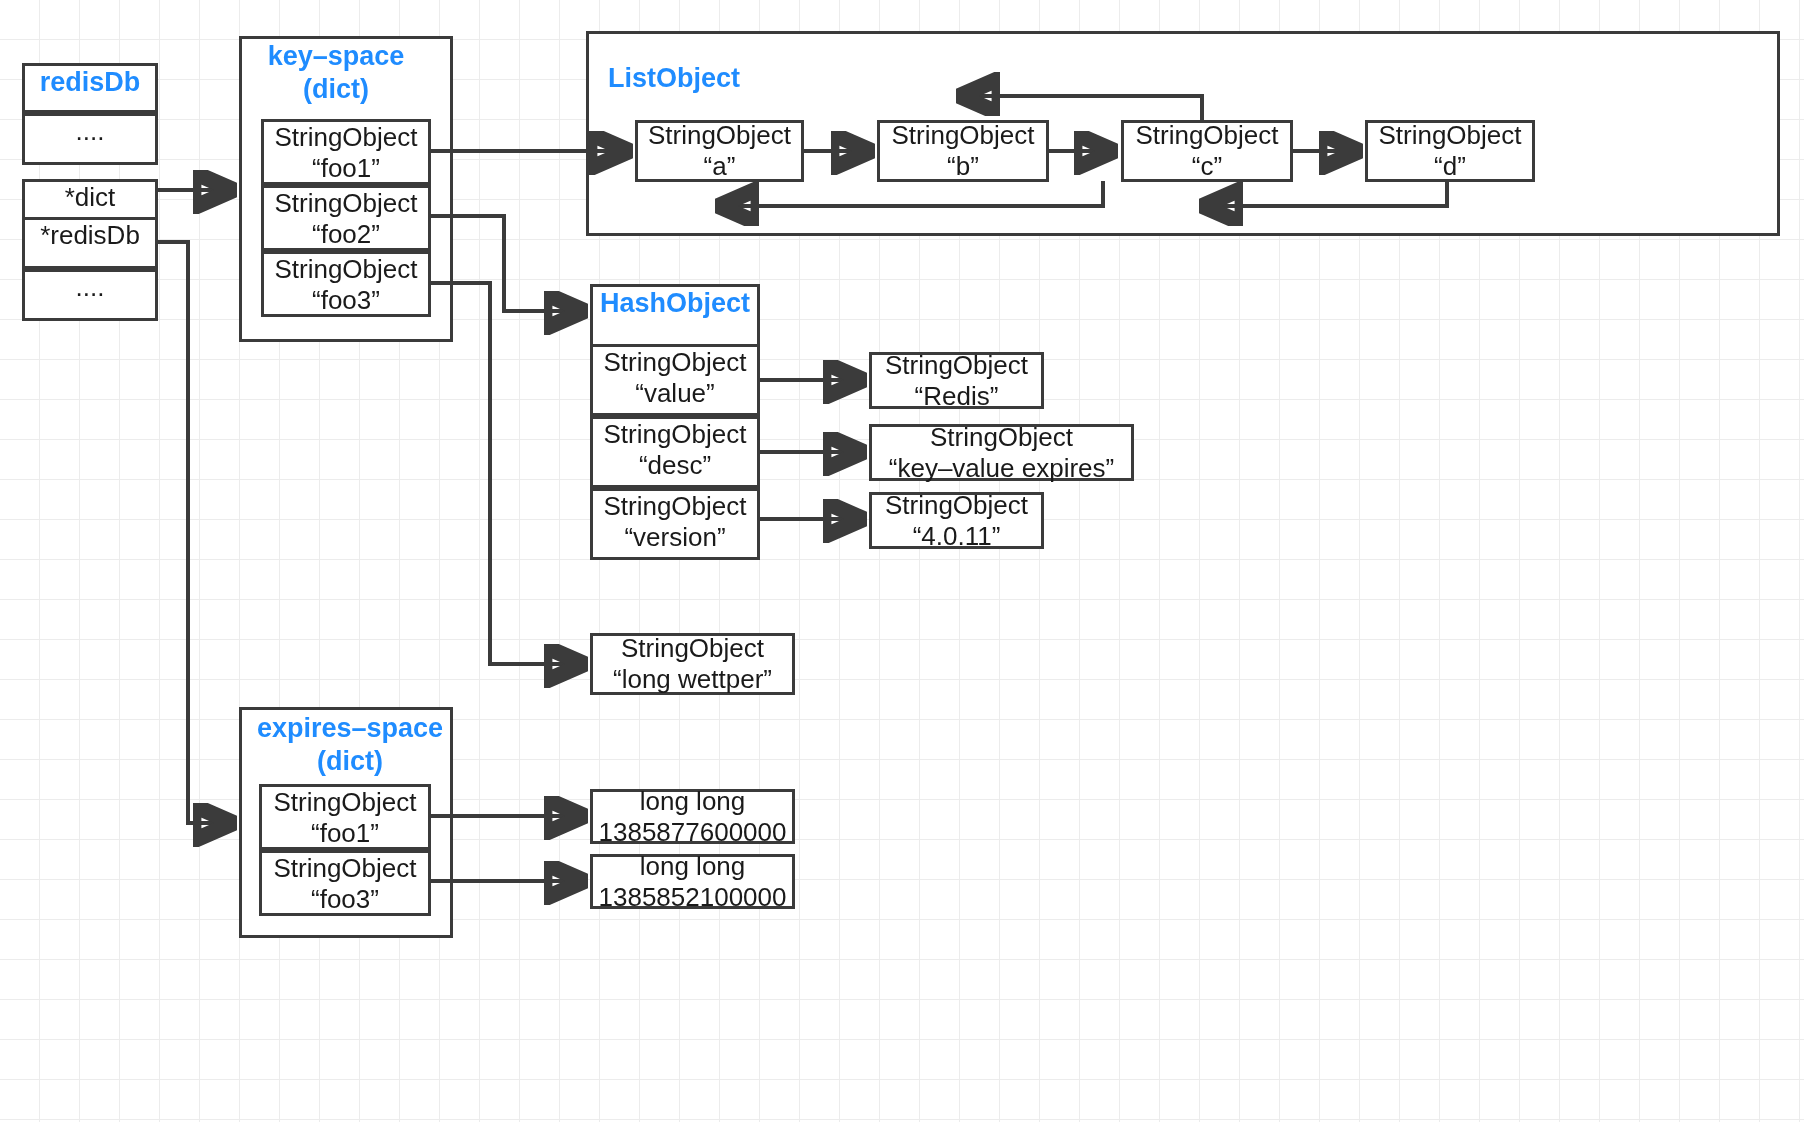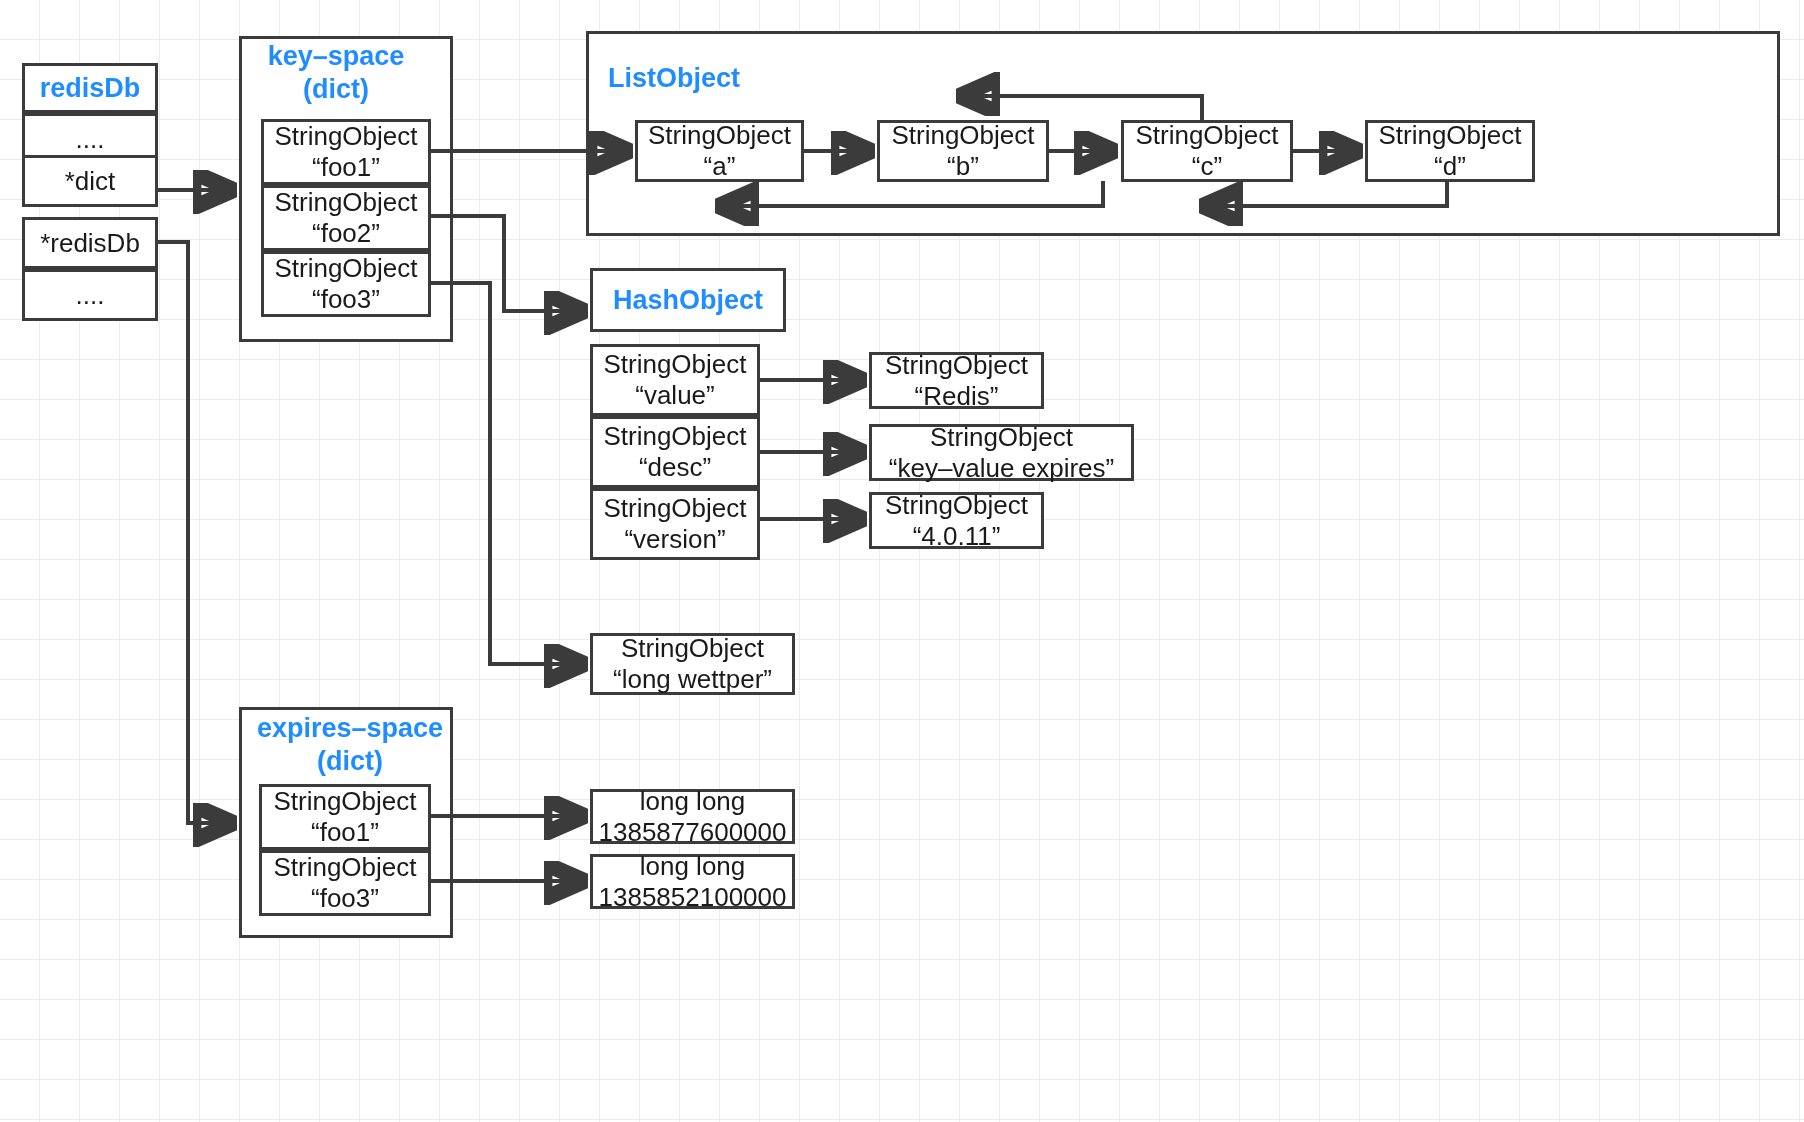--- a/index.html
+++ b/index.html
@@ -51,21 +51,20 @@
     z-index:4;
   }
   .cell{
     position:absolute;
     box-sizing:border-box;
     border:3px solid #3b3b3b;
     background:#ffffff;
     display:flex;
     flex-direction:column;
     align-items:center;
-    justify-content:center;
     color:#1a1a1a;
     font-size:26px;
     line-height:1.18;
     text-align:center;
     white-space:nowrap;
     z-index:3;
   }
   .cell .l1,.box .l1{display:block;}
   .cell .l2,.box .l2{display:block;}
   svg.links{position:absolute;left:0;top:0;width:1804px;height:1122px;z-index:2;overflow:visible;}
@@ -108,21 +107,21 @@
     <path d="M430,816 L582,816" marker-end="url(#ah)"></path>
     <path d="M430,881 L582,881" marker-end="url(#ah)"></path>
   </svg>
 
   <div class="cell" style="left:22px;top:63px;width:136px;height:50px;">
     <span class="title" style="position:static;font-size:27px;">redisDb</span>
   </div>
   <div class="cell" style="left:22px;top:113px;width:136px;height:52px;">
     <span class="l1">....</span>
   </div>
-  <div class="cell" style="left:22px;top:155px;width:136px;height:52px;">
+  <div class="cell" style="left:22px;top:179px;width:136px;height:52px;">
     <span class="l1">*dict</span>
   </div>
   <div class="cell" style="left:22px;top:217px;width:136px;height:52px;">
     <span class="l1">*redisDb</span>
   </div>
   <div class="cell" style="left:22px;top:269px;width:136px;height:52px;">
     <span class="l1">....</span>
   </div>
 
   <div class="container" style="left:239px;top:36px;width:214px;height:306px;"></div>
@@ -159,21 +158,21 @@
   </div>
   <div class="box" style="left:1121px;top:120px;width:172px;height:62px;">
     <span class="l1">StringObject</span>
     <span class="l2">“c”</span>
   </div>
   <div class="box" style="left:1365px;top:120px;width:170px;height:62px;">
     <span class="l1">StringObject</span>
     <span class="l2">“d”</span>
   </div>
 
-  <div class="cell" style="left:590px;top:268px;width:196px;height:64px;">
+  <div class="cell" style="left:590px;top:284px;width:170px;height:64px;">
     <span class="title" style="position:static;font-size:27px;">HashObject</span>
   </div>
   <div class="cell" style="left:590px;top:344px;width:170px;height:72px;">
     <span class="l1">StringObject</span>
     <span class="l2">“value”</span>
   </div>
   <div class="cell" style="left:590px;top:416px;width:170px;height:72px;">
     <span class="l1">StringObject</span>
     <span class="l2">“desc”</span>
   </div>

